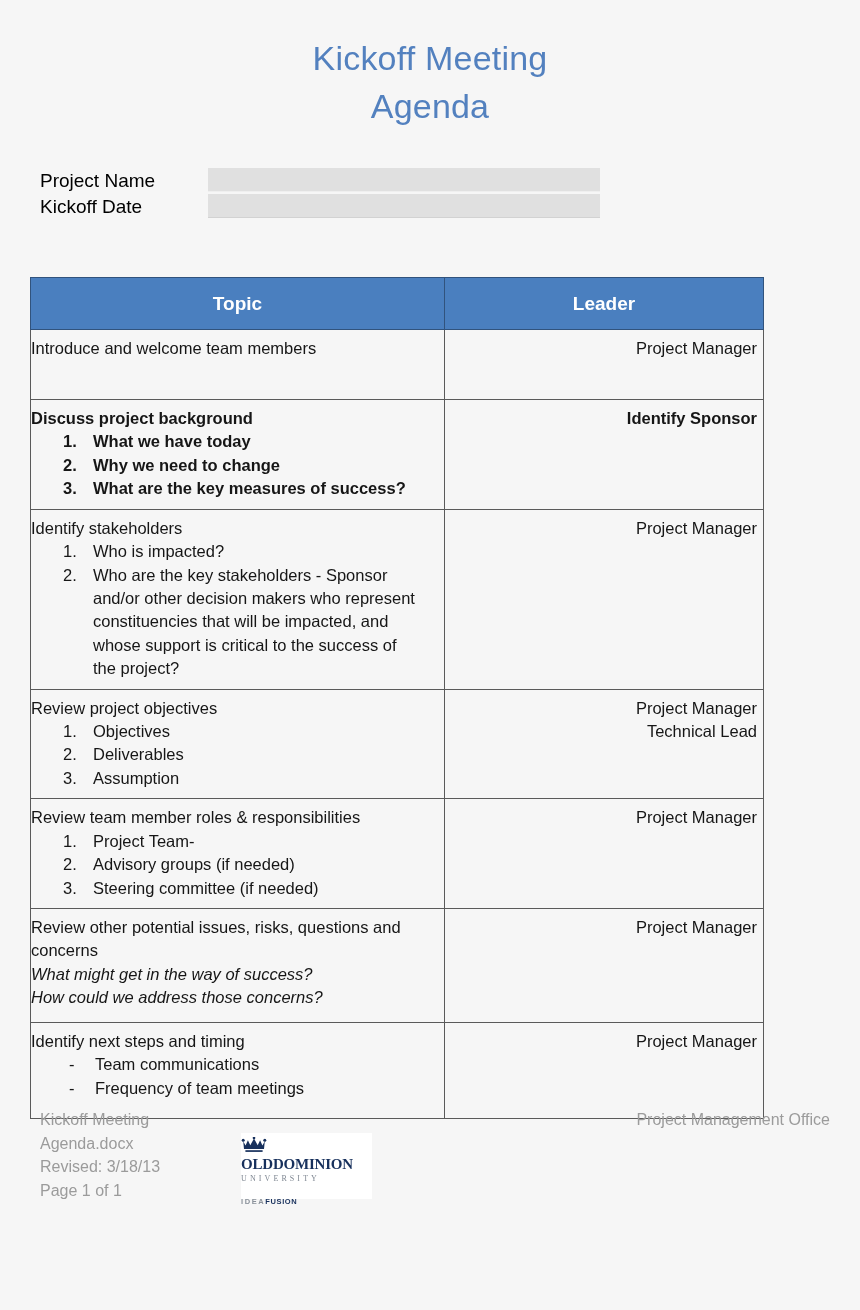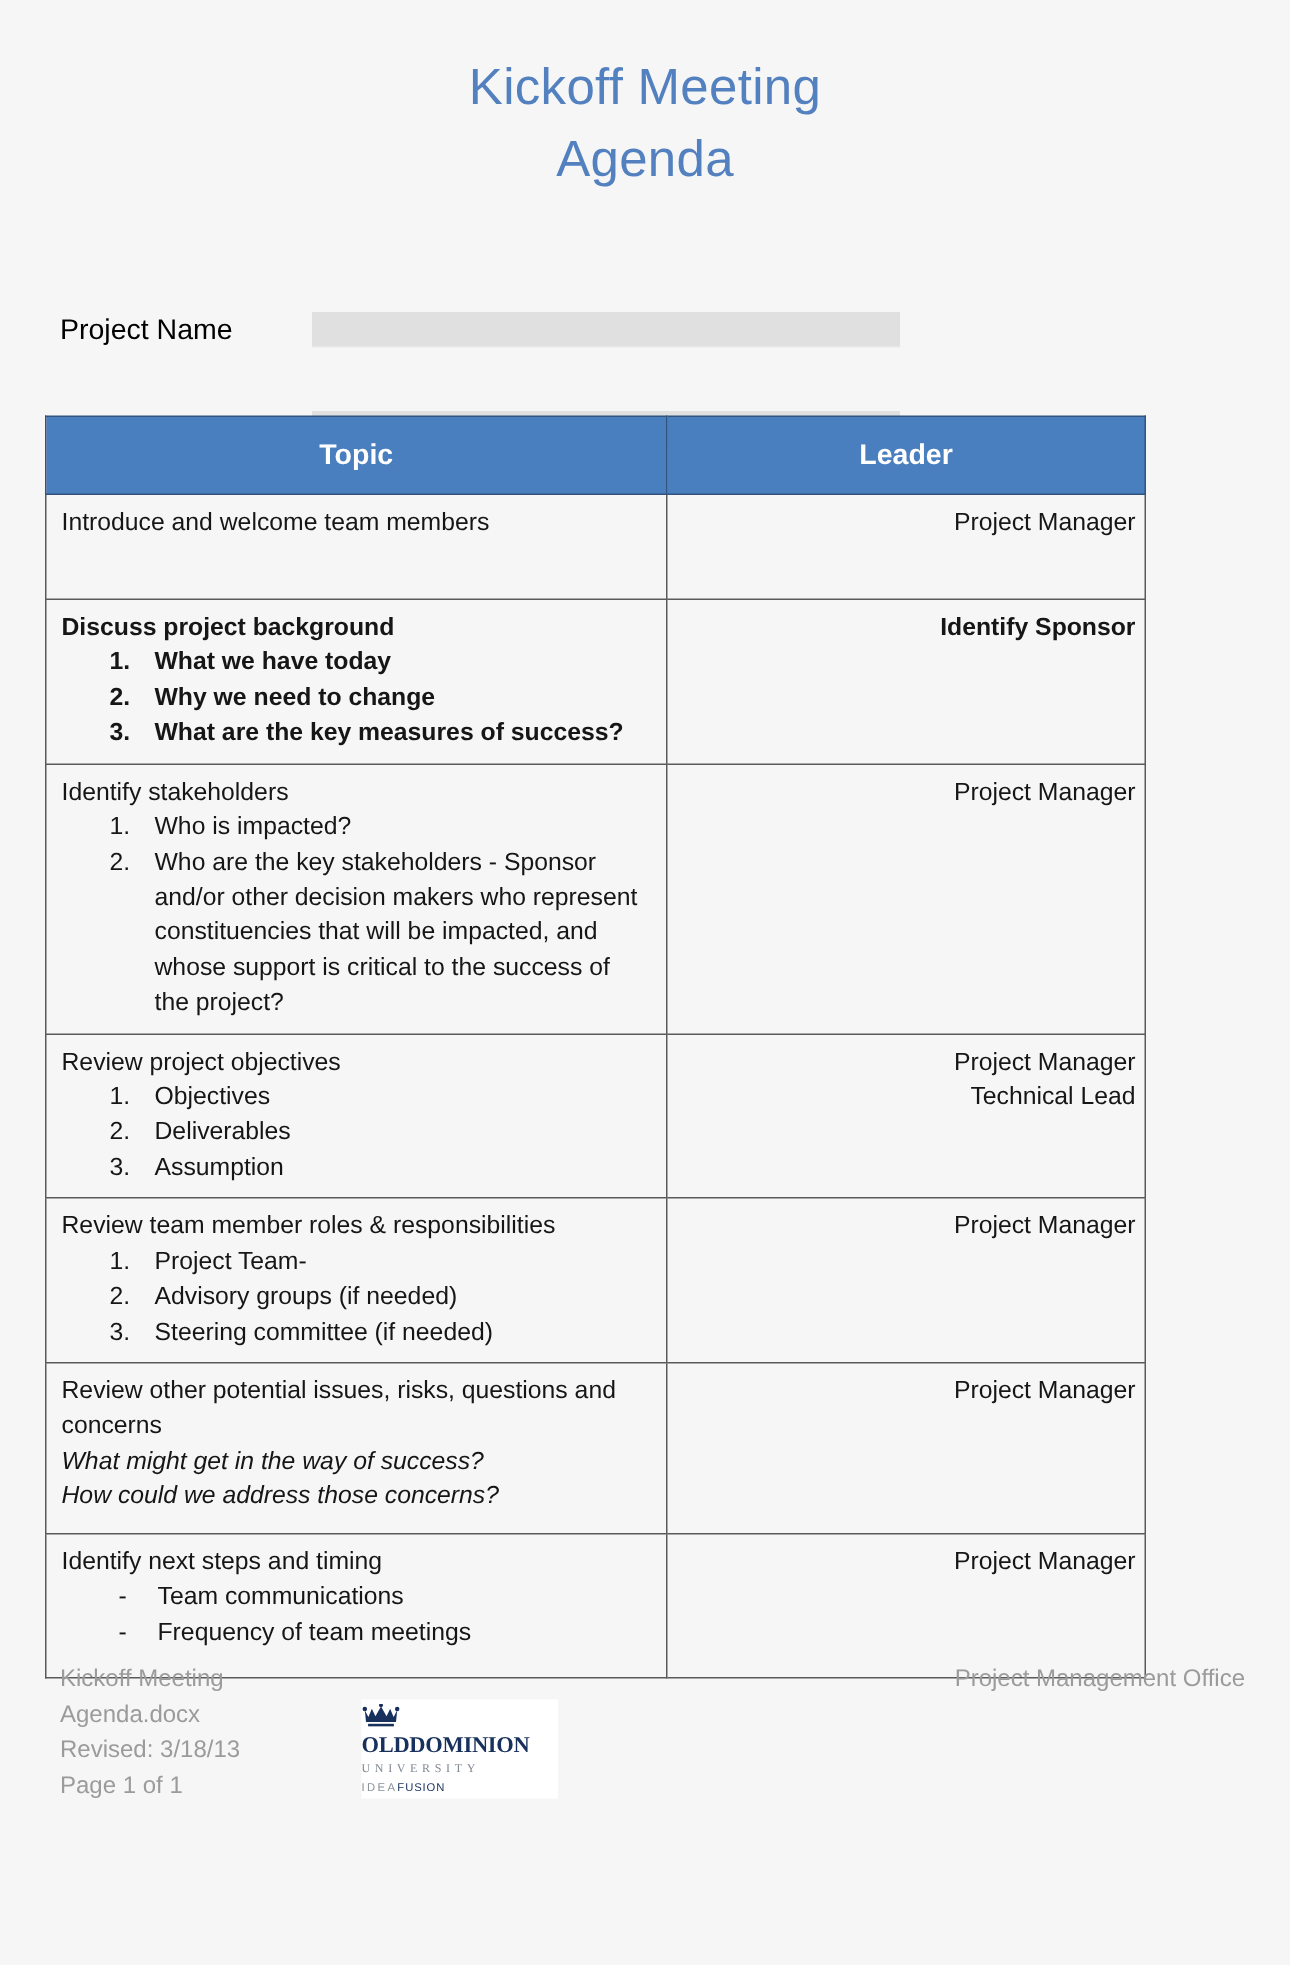--- a/index.html
+++ b/index.html
@@ -32,21 +32,20 @@
   .info-block {
     position: absolute;
     left: 40px;
     top: 168px;
     width: 560px;
   }
   .info-row {
     display: flex;
     align-items: stretch;
     height: 26px;
-    margin-top: 40px;
   }
   .info-label {
     width: 168px;
     font-size: 19px;
     line-height: 26px;
     color: #000;
     font-family: "Liberation Sans", sans-serif;
   }
   .info-field {
     flex: 1;
@@ -82,21 +81,21 @@
     font-weight: bold;
     text-align: center;
     height: 51px;
     padding: 0;
     vertical-align: middle;
   }
   .col-topic { width: 414px; }
   .col-leader { width: 319px; }
 
   .cell-topic {
-    padding: 7px 6px 8px 10px;
+    padding: 7px 6px 8px 0;
   }
   .cell-leader {
     padding: 7px 6px 8px 6px;
     text-align: right;
   }
   .topic-head {
     font-size: 16.5px;
     line-height: 1.42;
     color: #161616;
   }
@@ -196,22 +195,22 @@
     font-size: 8px;
     letter-spacing: 3.1px;
     line-height: 12px;
     font-family: "Liberation Serif", serif;
   }
   .odu-tag {
     font-size: 7.5px;
     line-height: 11px;
     letter-spacing: 0.6px;
     font-family: "Liberation Sans", sans-serif;
-    font-weight: normal;
-    margin-top: 1px;
+    font-weight: bold;
+    margin-top: 11px;
   }
   .odu-tag .idea { color: #8a919a; letter-spacing: 1.6px; }
   .odu-tag .fusion { color: #17305c; }
 </style>
 </head>
 <body>
 
 <div class="doc-title">
   <span class="line">Kickoff Meeting</span>
   <span class="line">Agenda</span>

